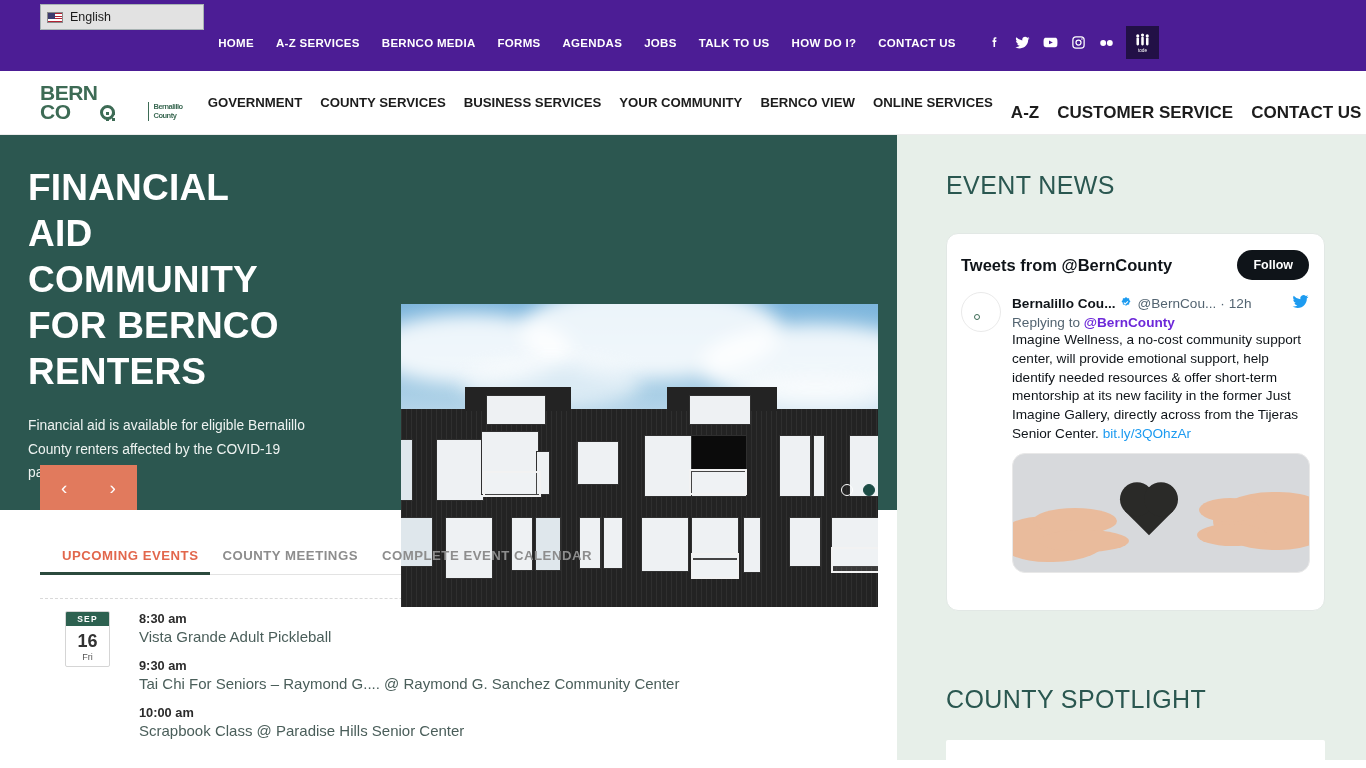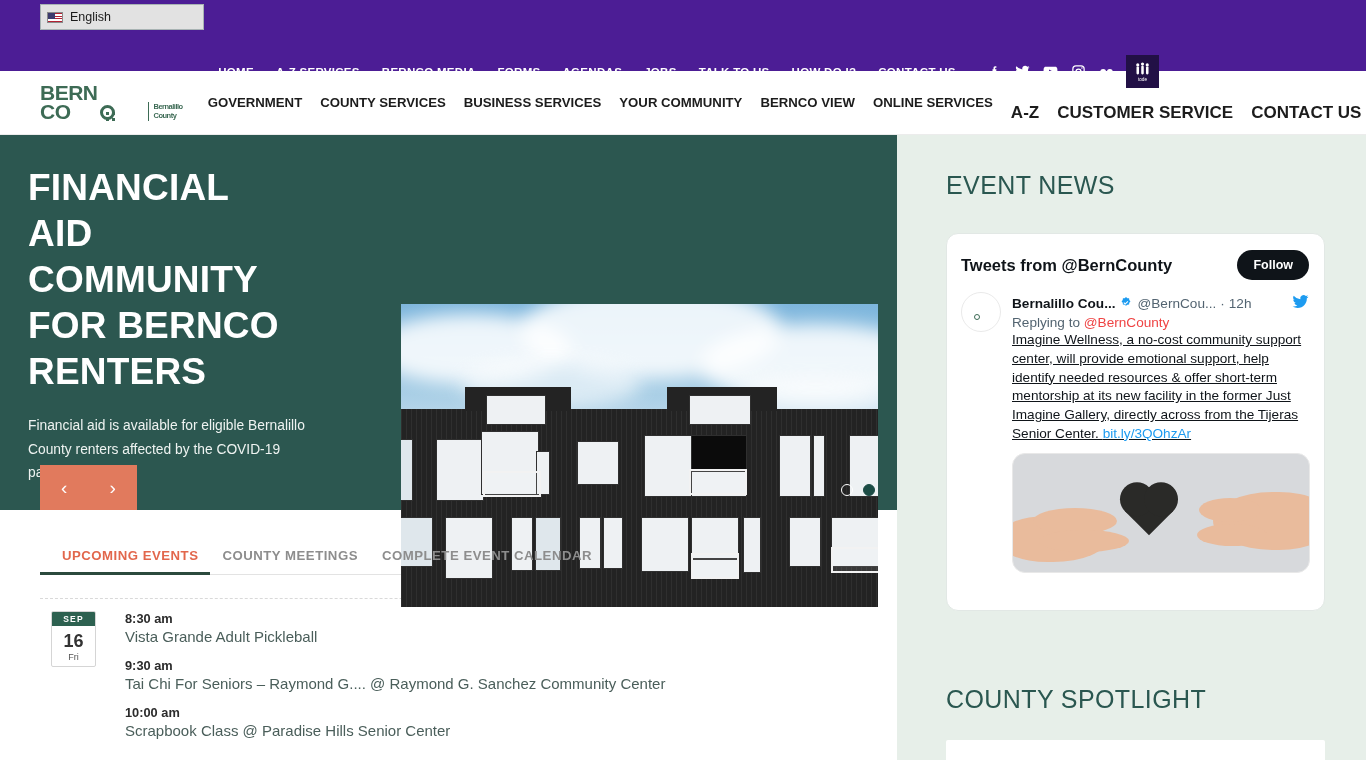--- a/index.html
+++ b/index.html
@@ -43,21 +43,21 @@
   .flag-icon::before {
     content: "";
     position: absolute;
     left: 0; top: 0;
     width: 7px; height: 6px;
     background: #3c3b6e;
   }
 
   .top-nav {
     position: absolute;
-    left: 0; right: 0; top: 55px;
+    left: 0; right: 0; top: 26px;
     display: flex;
     align-items: center;
     justify-content: center;
     gap: 0;
   }
   .top-nav a {
     color: #ffffff;
     font-size: 11.5px;
     font-weight: bold;
     letter-spacing: 0.3px;
@@ -309,21 +309,21 @@
     display: flex;
   }
   .date-badge {
     width: 45px;
     border: 1px solid #d5d5d5;
     border-radius: 2px;
     text-align: center;
     overflow: hidden;
     flex: none;
     height: 56px;
-    margin-left: 11px;
+    margin-left: 25px;
   }
   .db-month {
     background: #2d6150;
     color: #ffffff;
     font-size: 8.5px;
     font-weight: bold;
     letter-spacing: 1.2px;
     padding: 2px 0 2px 0;
   }
   .db-day { font-size: 18px; font-weight: bold; color: #333; line-height: 1.1; padding-top: 6px; }
@@ -391,28 +391,27 @@
   .tw-name { font-weight: bold; color: #0f1419; }
   .verified {
     width: 14px; height: 14px;
     margin: 0 4px;
     color: #1d9bf0;
     flex: none;
   }
   .tw-handle { color: #536471; }
   .tw-bird { margin-left: auto; color: #1d9bf0; }
   .tw-reply { font-size: 13.6px; color: #536471; margin-top: 1px; }
-  .tw-reply a { color: #ef4444; text-decoration: none; }
+  .tw-reply a { color: #6d28d9; text-decoration: none; font-weight: bold; }
   .tw-text {
     font-size: 13.6px;
     line-height: 1.38;
     color: #0f1419;
     margin-top: 1px;
     word-wrap: break-word;
-    text-decoration: underline;
   }
   .tw-link { color: #1d9bf0; text-decoration: none; cursor: pointer; }
   .tw-media {
     margin-top: 9px;
     height: 120px;
     border-radius: 13px;
     border: 1px solid #e8e8e8;
     overflow: hidden;
     position: relative;
     background: #d7d9dc;

